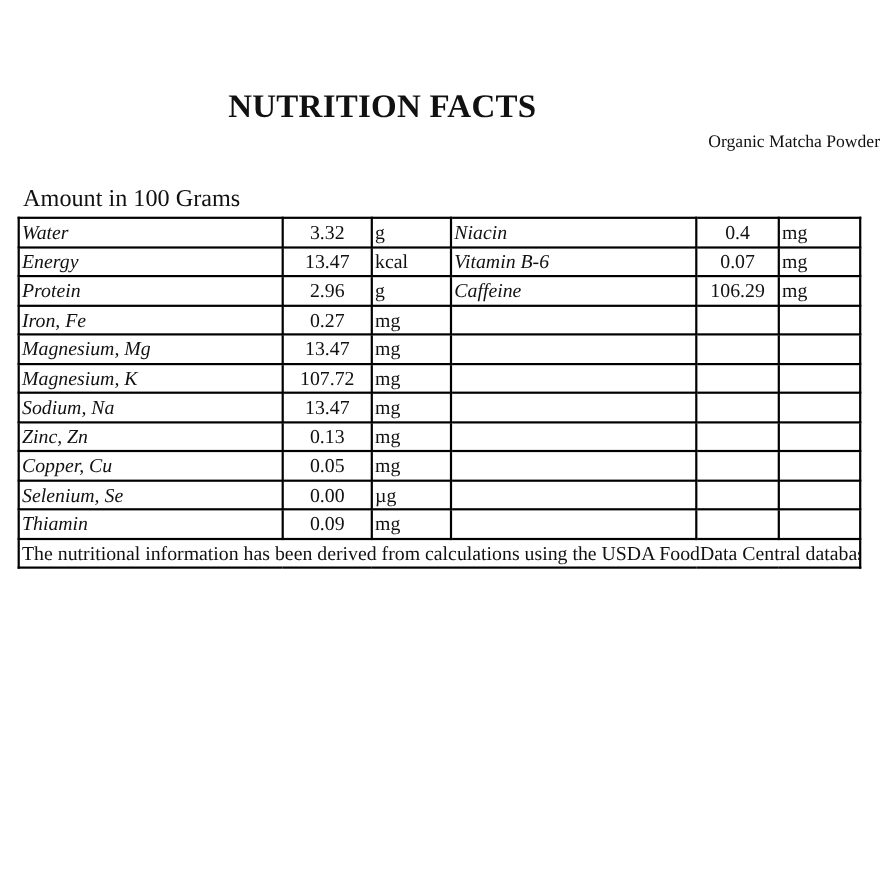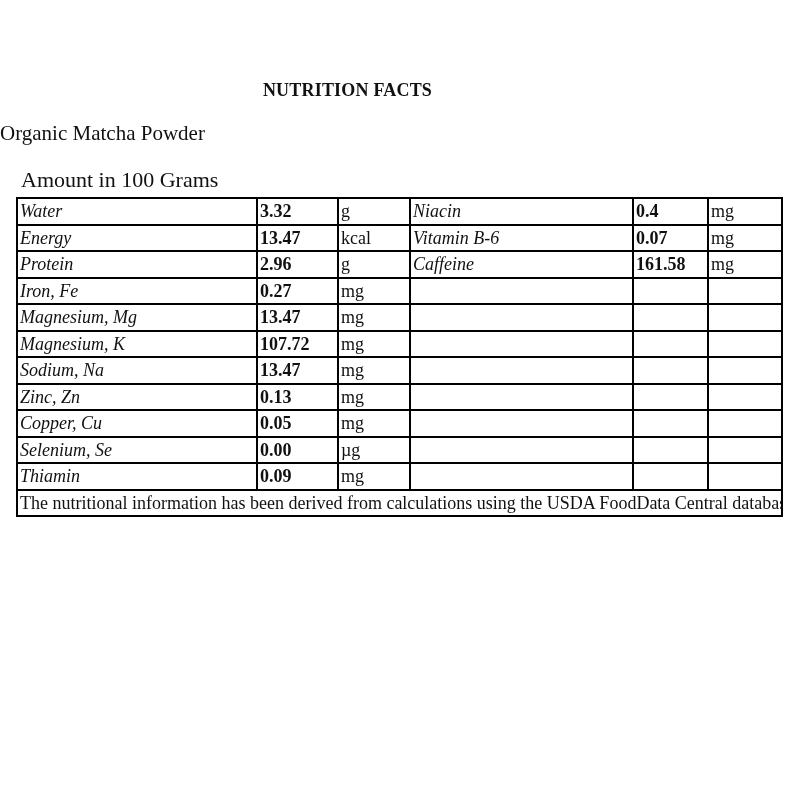--- a/index.html
+++ b/index.html
@@ -1,23 +1,23 @@
 <!DOCTYPE html>
 <html><head>
   <meta charset="utf-8">
   <style>
     html, body { margin: 0; padding: 0; background: #ffffff; }
     body { width: 800px; height: 800px; position: relative; overflow: hidden; font-family: "Liberation Serif", "DejaVu Serif", serif; color: #111; }
-    .title { position: absolute; top: 80px; left: 0; width: 695px; text-align: center; font-size: 18px; font-weight: bold; letter-spacing: 0.2px; }
-    .subtitle { position: absolute; top: 121px; left: 0; width: 800px; text-align: left; font-size: 21px; }
+    .title { position: absolute; top: 80px; left: 0; width: 695px; text-align: center; font-size: 30px; font-weight: bold; letter-spacing: 0.2px; }
+    .subtitle { position: absolute; top: 121px; left: 0; width: 800px; text-align: right; font-size: 16px; }
     .amount { position: absolute; top: 167px; left: 21px; font-size: 22px; }
     table.facts { position: absolute; top: 197px; left: 16px; width: 765px; border-collapse: collapse; border: 2px solid #000; table-layout: fixed; }
     table.facts td { border: 2px solid #000; height: 24.5px; padding: 0 2px; font-size: 18px; line-height: 24px; white-space: nowrap; overflow: hidden; vertical-align: middle; }
     td.name { padding-left: 3px; font-style: italic; }
-    td.val { text-align: left; padding-right: 1px; font-weight: bold; }
+    td.val { text-align: center; padding-right: 1px; }
     td.unit { padding-left: 2px; }
     td.note { white-space: normal; font-size: 16px; line-height: 22px; padding: 2px 3px 1px 3px; height: auto; }
   </style>
 </head>
 <body>
 
 <div class="title">NUTRITION FACTS</div>
 <div class="subtitle">Organic Matcha Powder</div>
 <div class="amount">Amount in 100 Grams</div>
 
@@ -45,21 +45,21 @@
         <td class="unit">kcal</td>
         <td class="name">Vitamin B-6</td>
         <td class="val">0.07</td>
         <td class="unit">mg</td>
       </tr>
       <tr>
         <td class="name">Protein</td>
         <td class="val">2.96</td>
         <td class="unit">g</td>
         <td class="name">Caffeine</td>
-        <td class="val">161.58</td>
+        <td class="val">106.29</td>
         <td class="unit">mg</td>
       </tr>
       <tr>
         <td class="name">Iron, Fe</td>
         <td class="val">0.27</td>
         <td class="unit">mg</td>
         <td class="name"></td>
         <td class="val"></td>
         <td class="unit"></td>
       </tr>

